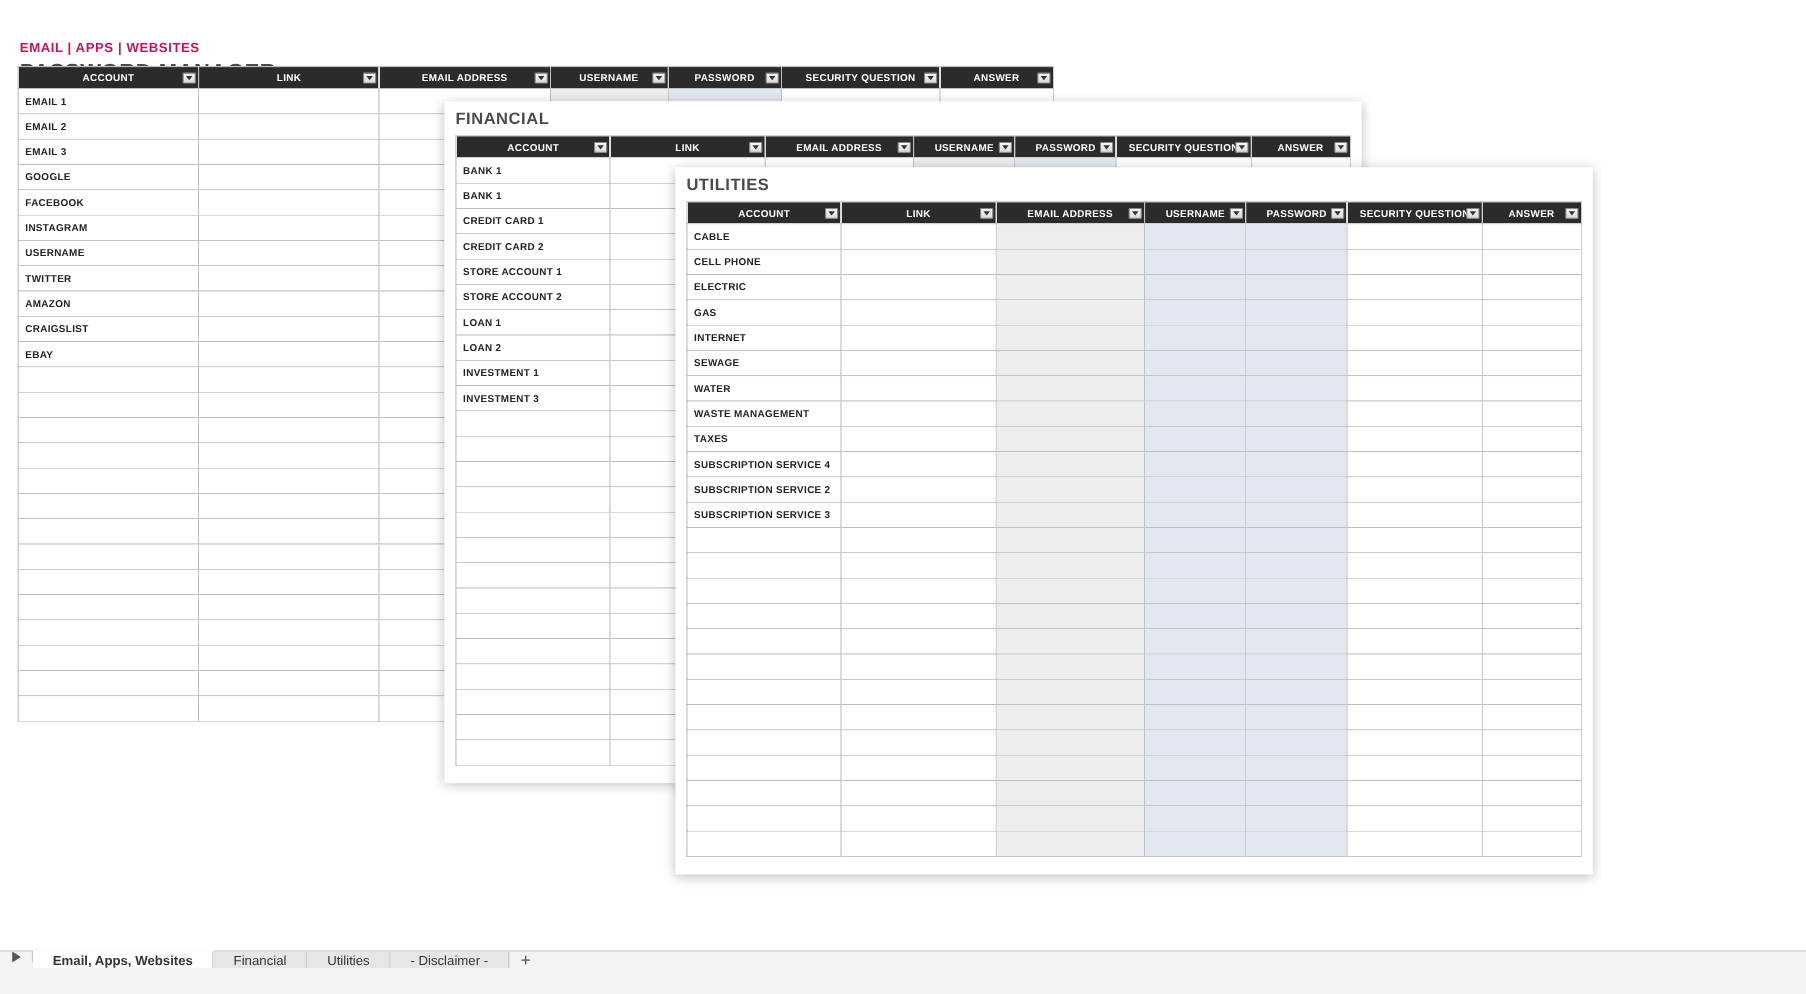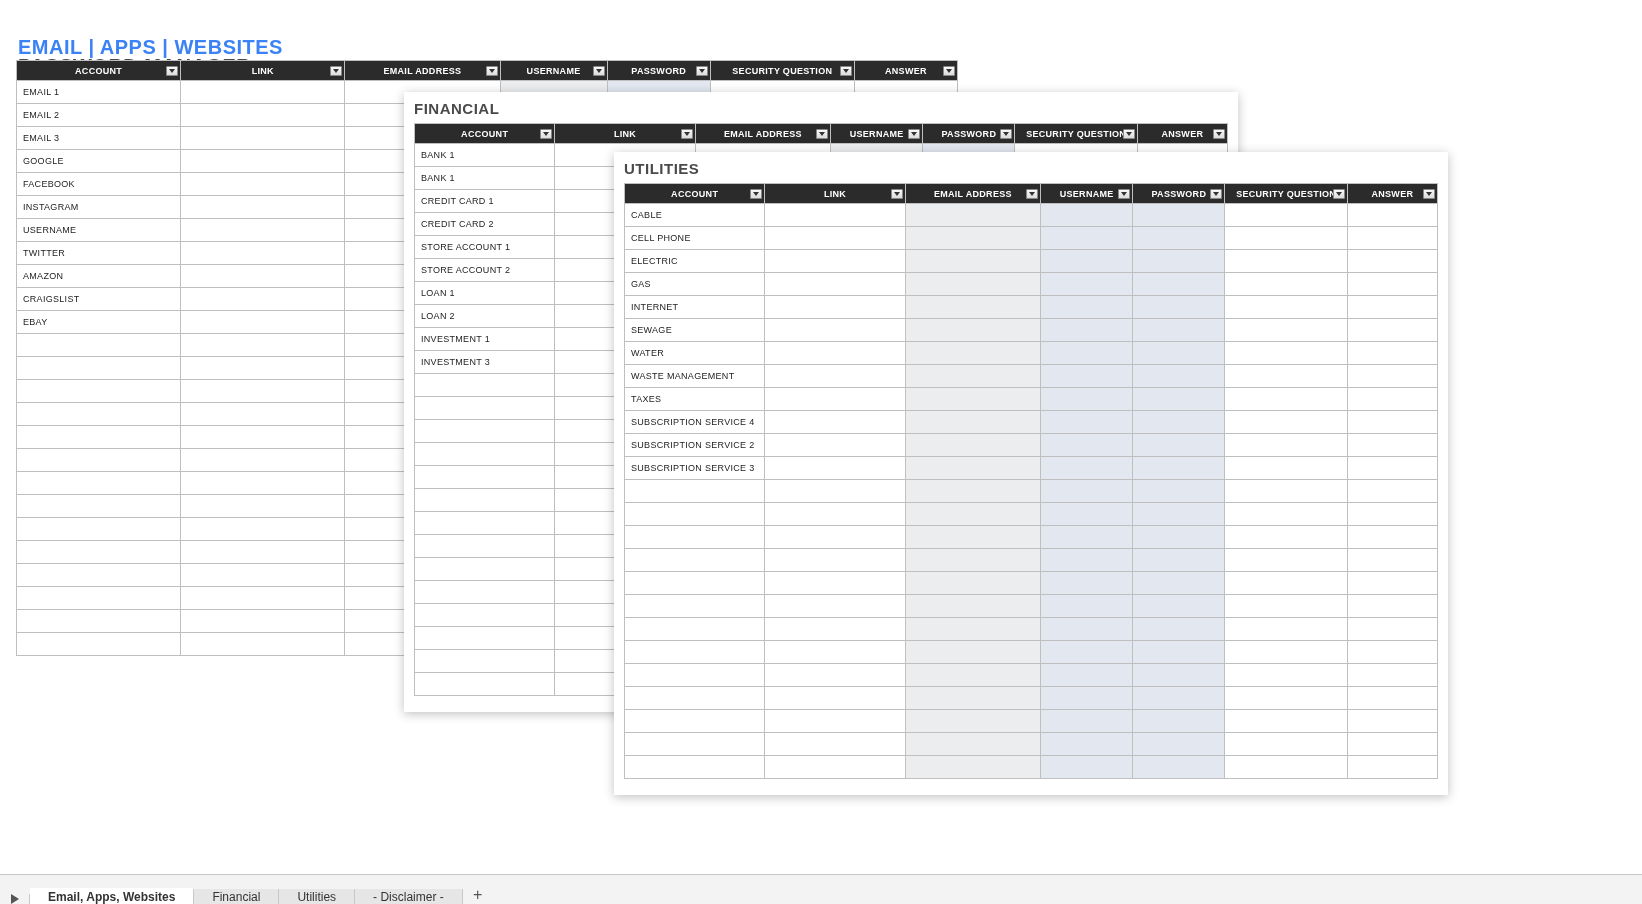--- a/index.html
+++ b/index.html
@@ -20,24 +20,24 @@
     font-size: 20px;
     font-weight: 700;
     letter-spacing: .5px;
     color: #4a4a4a;
     margin-top: 47px;
   }
   .page-subtitle {
     position: absolute;
     left: 18px;
     top: 36px;
-    font-size: 20px;
+    font-size: 12px;
     font-weight: 700;
     letter-spacing: .5px;
-    color: #3b82f6;
+    color: #be185d;
   }
 
   .panel {
     position: absolute;
     background: #fff;
     box-shadow: 0 2px 10px rgba(0,0,0,.25);
   }
   .panel.noshadow { box-shadow: none; }
 
   .panel-title {
@@ -69,21 +69,21 @@
     font-weight: 700;
     text-align: center;
     letter-spacing: .3px;
     height: 20px;
   }
   table.grid td {
     background: #fff;
     text-align: left;
   }
   table.grid td.acct {
-    font-weight: 400;
+    font-weight: 700;
     letter-spacing: .3px;
   }
   
   .hl1 { background: #ecedef !important; }
   .hl2 { background: #e2e7f0 !important; }
 
   
   .filter {
     position: absolute;
     right: 2px;
@@ -103,25 +103,25 @@
     width: 0; height: 0;
     border-left: 3px solid transparent;
     border-right: 3px solid transparent;
     border-top: 4px solid #333;
   }
 
   
   .tabbar {
     position: absolute;
     left: 0; right: 0; bottom: 0;
-    height: 30px;
+    height: 40px;
     background: #f3f3f3;
     border-top: 1px solid #c8c8c8;
     display: flex;
-    align-items: flex-end;
+    align-items: flex-start;
     font-size: 12px;
   }
   .navtri {
     width: 30px;
     display: flex;
     align-items: center;
     justify-content: center;
     border-right: 1px solid #c8c8c8;
     cursor: pointer;
   }

